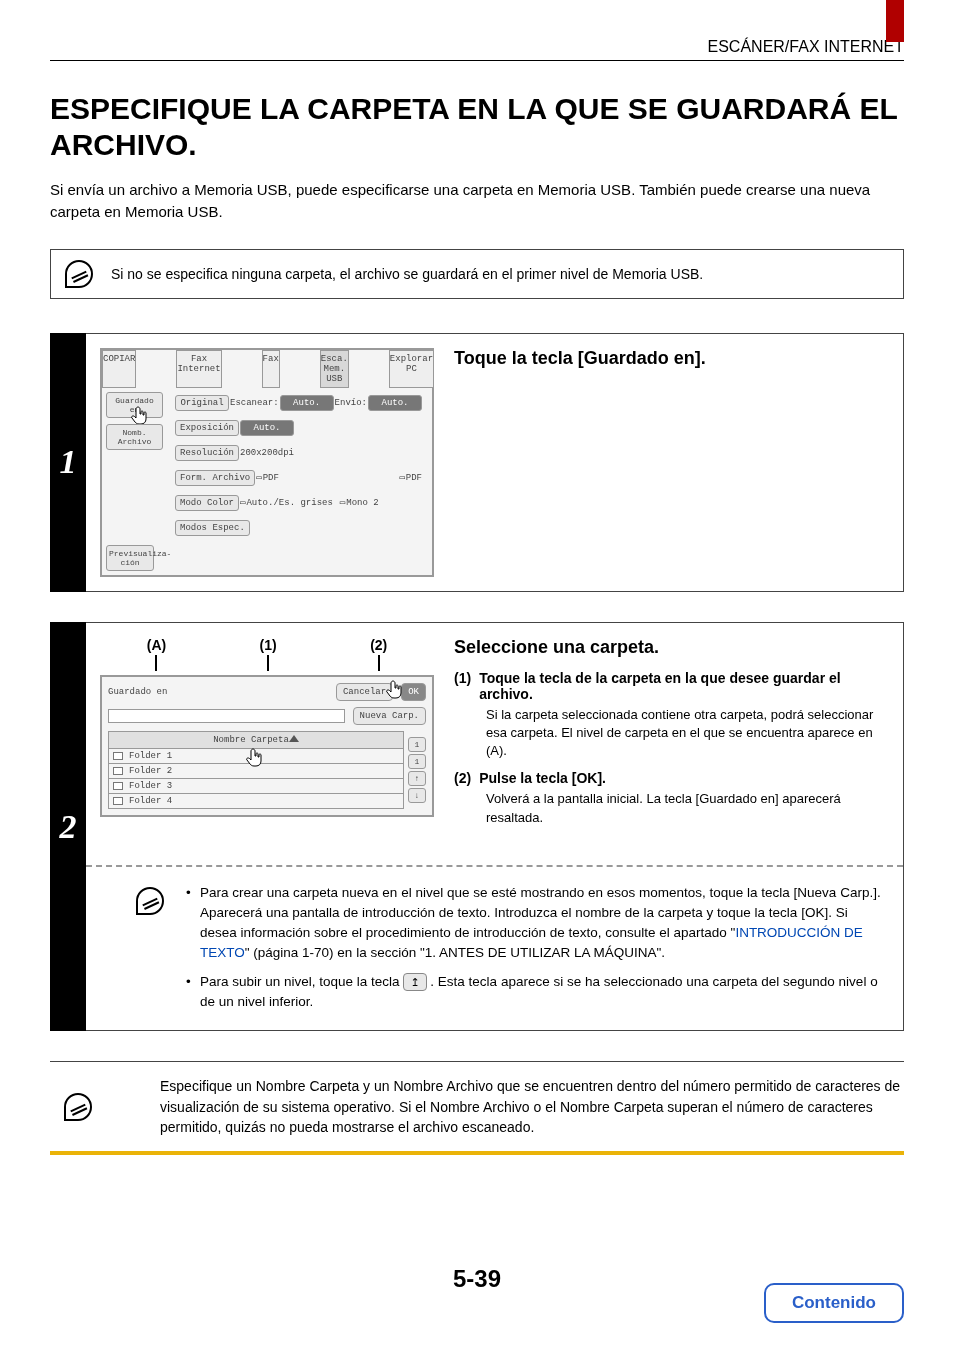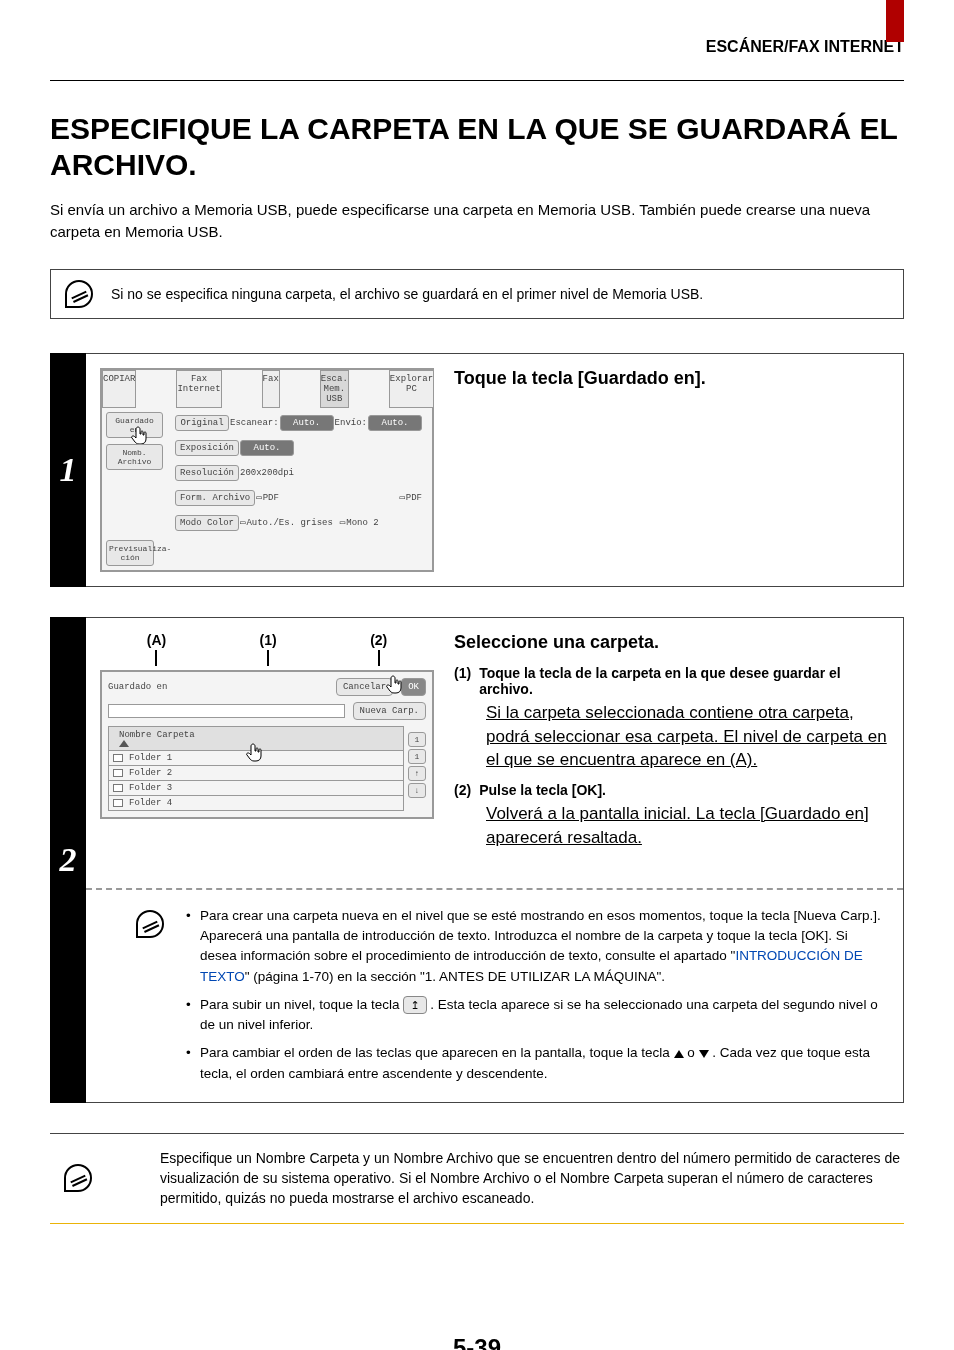--- a/index.html
+++ b/index.html
@@ -1,38 +1,38 @@
 <!DOCTYPE html>
 <html><head>
 <meta charset="utf-8">
 <style>
   * { box-sizing: border-box; }
   body { margin: 0; font-family: Arial, Helvetica, sans-serif; color: #000; background: #fff; width: 954px; }
   .page { width: 954px; padding: 0 50px 60px 50px; position: relative; }
   .red-tab { position: absolute; top: 0; right: 50px; width: 18px; height: 42px; background: #b00000; }
-  .running-head { font-weight: bold; font-size: 16px; text-align: right; padding-top: 38px; border-bottom: 1px solid #000; padding-bottom: 24px; }
+  .running-head { font-weight: normal; font-size: 16px; text-align: right; padding-top: 38px; border-bottom: 1px solid #000; padding-bottom: 4px; }
   h1.title { font-size: 30px; font-weight: bold; margin: 30px 0 16px 0; line-height: 1.2; }
   p.lead { font-size: 15px; margin: 0 0 26px 0; line-height: 1.45; }
   .note-box { border: 1px solid #444; padding: 14px 14px 14px 60px; position: relative; font-size: 14px; line-height: 1.45; margin-bottom: 34px; }
   .pencil-icon { position: absolute; left: 14px; top: 50%; transform: translateY(-50%); width: 28px; height: 28px; border: 2px solid #000; border-radius: 50% 50% 50% 0; transform-origin: center; }
   .pencil-icon::after { content: ""; position: absolute; left: 4px; top: 12px; width: 16px; height: 2px; background: #000; transform: rotate(-25deg); box-shadow: 0 4px 0 #000; }
   .indented-note { position: relative; padding: 14px 0 14px 110px; font-size: 14px; line-height: 1.45; margin-top: 30px; }
   .indented-note .pencil-icon { left: 14px; }
   .step-row { display: flex; align-items: stretch; margin-bottom: 30px; }
   .step-num-col { width: 36px; background: #000; color: #fff; display: flex; align-items: center; justify-content: center; writing-mode: horizontal-tb; }
   .step-num { font-size: 34px; font-weight: bold; font-style: italic; font-family: Georgia, serif; }
   .step-body { flex: 1; border: 1px solid #444; border-left: none; padding: 0; display: flex; flex-direction: column; }
   .step-body-inner { display: flex; padding: 14px; gap: 20px; }
   .panel-col { width: 334px; flex-shrink: 0; }
   .text-col { flex: 1; }
   .step-title { font-size: 18px; font-weight: bold; margin: 0 0 12px 0; }
   .substep { margin: 0 0 10px 0; }
   .substep-head { font-size: 14px; font-weight: bold; display: flex; gap: 8px; margin-bottom: 4px; }
   .substep-num { flex-shrink: 0; }
-  .substep-text { font-size: 17px; margin: 4px 0 0 32px; line-height: 1.4; text-decoration: underline; }
+  .substep-text { font-size: 13px; margin: 4px 0 0 32px; line-height: 1.4; }
   
   .lcd { border: 2px solid #999; background: #f4f4f4; font-family: "Courier New", monospace; font-size: 9px; color: #444; }
   .lcd-tabs { display: flex; gap: 40px; }
   .lcd-tab { flex: 1; border: 1px solid #999; text-align: center; padding: 3px 0; background: #eee; }
   .lcd-tab.active { background: #d8d8d8; }
   .lcd-row { display: flex; align-items: center; gap: 1px; padding: 3px 6px; }
   .lcd-btn { border: 1px solid #999; background: #e8e8e8; padding: 2px 4px; border-radius: 3px; display: inline-block; min-width: 54px; text-align: center; }
   .lcd-btn.dark { background: #777; color: #fff; }
   .lcd-inner { padding: 4px; }
   .lcd-main { display: flex; gap: 6px; }
@@ -42,21 +42,21 @@
   .lcd-softbtn.tall { height: 26px; display: flex; align-items: center; justify-content: center; }
   svg.hand-cursor { position: absolute; width: 24px; height: 24px; }
   .callout-row { display: flex; justify-content: space-around; font-weight: bold; font-size: 14px; margin-bottom: 4px; }
   .callout { position: relative; text-align: center; }
   .callout::after { content: ""; display: block; width: 2px; height: 16px; background: #000; margin: 2px auto 0 auto; }
   
   .lcd2 { border: 2px solid #999; background: #f4f4f4; font-family: "Courier New", monospace; font-size: 9px; color: #444; padding: 6px; position: relative; }
   .lcd2-top { display: flex; align-items: center; gap: 8px; margin-bottom: 6px; }
   .lcd2-btn { border: 1px solid #999; background: #e8e8e8; padding: 3px 6px; border-radius: 4px; font-size: 9px; }
   .lcd2-btn.dark { background: #888; color: #fff; }
-  .lcd2-list-head { border: 1px solid #999; background: #e0e0e0; padding: 3px 10px; display: flex; justify-content: center; position: relative; flex-direction: column; }
+  .lcd2-list-head { border: 1px solid #999; background: #e0e0e0; padding: 3px 2px; display: flex; justify-content: center; position: relative; }
   .lcd2-list { }
   .lcd2-item { display: flex; align-items: center; border: 1px solid #999; border-top: none; padding: 2px 4px; gap: 6px; }
   .lcd2-item .foldericon { width: 10px; height: 8px; border: 1px solid #777; background: #fff; }
   .lcd2-scroll { position: absolute; right: 6px; top: 60px; width: 18px; display: flex; flex-direction: column; gap: 2px; font-size: 8px; }
   .lcd2-scroll div { border: 1px solid #999; background: #e8e8e8; text-align: center; padding: 2px 0; border-radius: 3px; }
   .dashed-sep { border-top: 2px dashed #999; margin: 14px 0 0 0; }
   .inner-note { position: relative; padding: 16px 16px 10px 100px; font-size: 13.5px; line-height: 1.5; }
   .inner-note .pencil-icon { left: 50px; top: 20px; transform: none; }
   .inner-note ul { margin: 0; padding: 0; list-style: none; }
   .inner-note li { position: relative; padding-left: 14px; margin-bottom: 8px; }
@@ -136,20 +136,23 @@
                     <span style="margin-left:auto">▭</span>
                     <span>PDF</span>
                   </div>
                   <div class="lcd-row">
                     <span class="lcd-btn">Modo Color</span>
                     <span>▭</span>
                     <span>Auto./Es. grises</span>
                     <span style="margin-left:6px">▭</span>
                     <span>Mono 2</span>
                   </div>
+                  <div class="lcd-row">
+                    <span class="lcd-btn">Modos Espec.</span>
+                  </div>
                 </div>
               </div>
               <div style="margin-top:6px">
                 <div class="lcd-softbtn" style="width:48px; white-space:pre-line">Previsualiza-
 ción</div>
               </div>
             </div>
           </div>
         </div>
         <div class="text-col">
@@ -242,28 +245,25 @@
       <div class="dashed-sep"></div>
       <div class="inner-note">
         <span class="pencil-icon"></span>
         <ul>
           <li>
             <span>Para crear una carpeta nueva en el nivel que se esté mostrando en esos momentos, toque la tecla [Nueva Carp.]. Aparecerá una pantalla de introducción de texto. Introduzca el nombre de la carpeta y toque la tecla [OK]. Si desea información sobre el procedimiento de introducción de texto, consulte el apartado "</span><span class="link">INTRODUCCIÓN DE TEXTO</span><span>" (página 1-70) en la sección "1. ANTES DE UTILIZAR LA MÁQUINA".</span>
           </li>
           <li>
             <span>Para subir un nivel, toque la tecla </span><span class="inline-icon">↥</span><span> . Esta tecla aparece si se ha seleccionado una carpeta del segundo nivel o de un nivel inferior.</span>
           </li>
-          <li>
-            <span>Para cambiar el orden de las teclas que aparecen en la pantalla, toque la tecla </span><span class="tri-up"></span><span> o </span><span class="tri-down"></span><span> . Cada vez que toque esta tecla, el orden cambiará entre ascendente y descendente.</span>
-          </li>
         </ul>
       </div>
     </div>
   </div>
 
-  <div class="indented-note" style="border-top:1px solid #444; border-bottom:1px solid #eab308;">
+  <div class="indented-note" style="border-top:1px solid #444; border-bottom:4px solid #eab308;">
     <span class="pencil-icon"></span>
     <span>Especifique un Nombre Carpeta y un Nombre Archivo que se encuentren dentro del número permitido de caracteres de visualización de su sistema operativo. Si el Nombre Archivo o el Nombre Carpeta superan el número de caracteres permitido, quizás no pueda mostrarse el archivo escaneado.</span>
   </div>
 
   <div class="page-num">5-39</div>
   <a class="contents-btn">Contenido</a>
 </div>
 
 </body></html>

